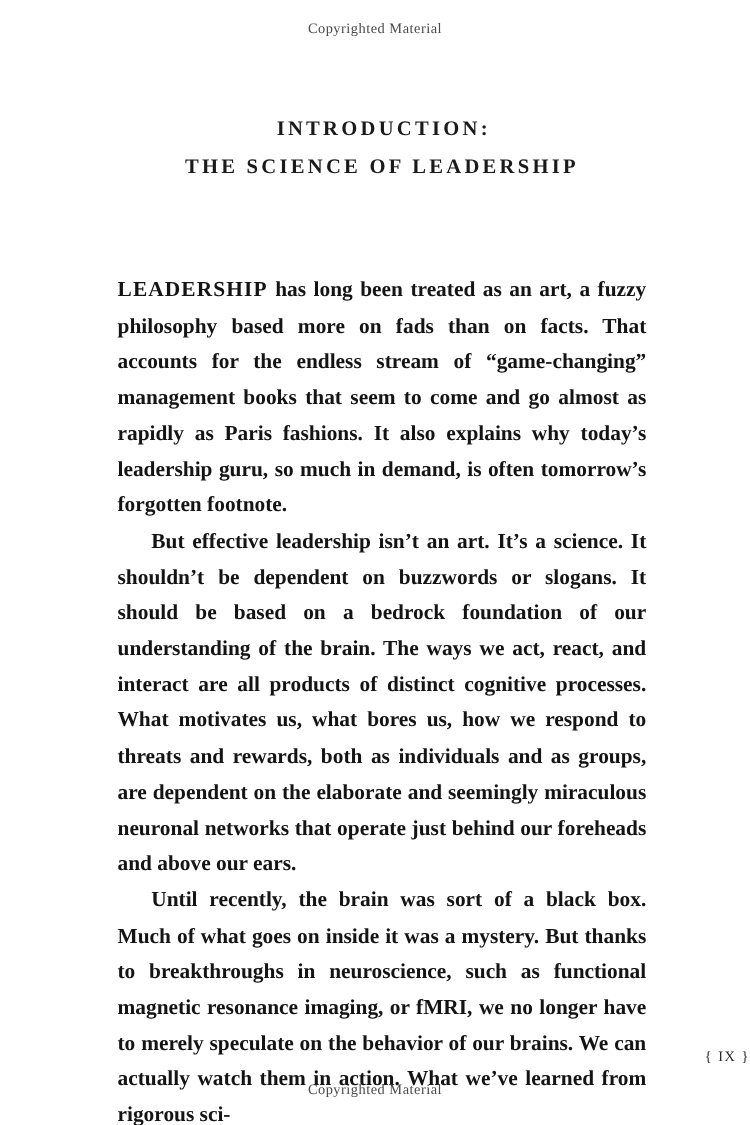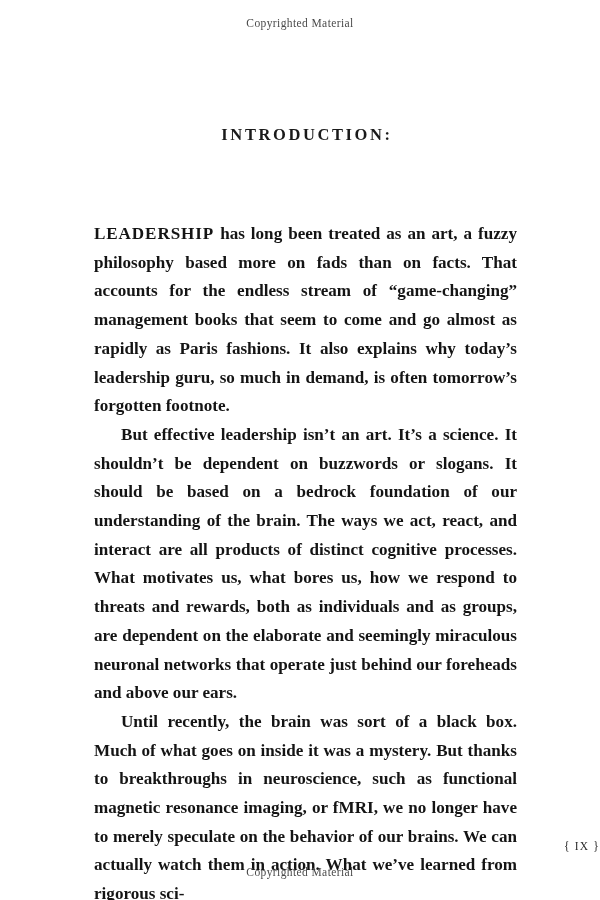--- a/index.html
+++ b/index.html
@@ -34,21 +34,21 @@
   .watermark-bottom { top: 866px; }
 
   .content {
     position: absolute;
     left: 94px;
     top: 0;
     width: 423px;
   }
 
   .chapter-title {
-    margin-top: 120px;
+    margin-top: 88px;
     text-align: center;
     font-family: "Liberation Serif", serif;
     font-size: 16.5px;
     line-height: 30px;
     letter-spacing: 2.6px;
     color: #1a1a1a;
   }
   .chapter-title .line {
     display: block;
     white-space: nowrap;
@@ -92,20 +92,21 @@
 <body>
 
 <div class="page">
 
   <div class="watermark watermark-top">Copyrighted Material</div>
 
   <div class="content">
 
     <h1 class="chapter-title">
       <span class="line line-1">INTRODUCTION:</span>
+      <span class="line line-2">THE SCIENCE OF LEADERSHIP</span>
     </h1>
 
     <div class="body-text">
       <p><span class="smallcaps">LEADERSHIP</span><span> has long been treated as an art, a fuzzy philosophy based more on fads than on facts. That accounts for the endless stream of “game-changing” management books that seem to come and go almost as rapidly as Paris fashions. It also explains why today’s leadership guru, so much in demand, is often tomorrow’s forgotten footnote.</span></p>
       <p>But effective leadership isn’t an art. It’s a science. It shouldn’t be dependent on buzzwords or slogans. It should be based on a bedrock foundation of our understanding of the brain. The ways we act, react, and interact are all products of distinct cognitive processes. What motivates us, what bores us, how we respond to threats and rewards, both as individuals and as groups, are dependent on the elaborate and seemingly miraculous neuronal networks that operate just behind our foreheads and above our ears.</p>
       <p>Until recently, the brain was sort of a black box. Much of what goes on inside it was a mystery. But thanks to breakthroughs in neuroscience, such as functional magnetic resonance imaging, or fMRI, we no longer have to merely speculate on the behavior of our brains. We can actually watch them in action. What we’ve learned from rigorous sci-</p>
     </div>
 
   </div>
 

